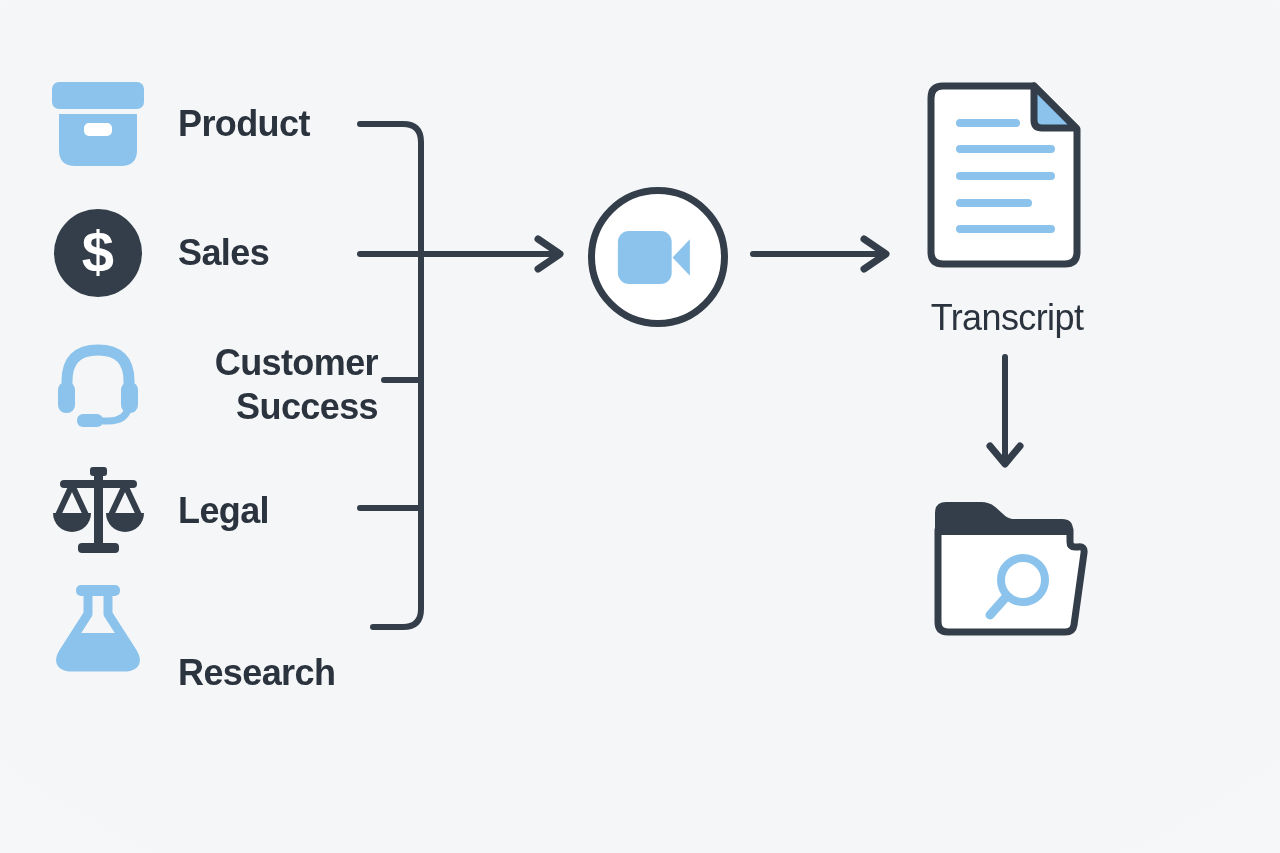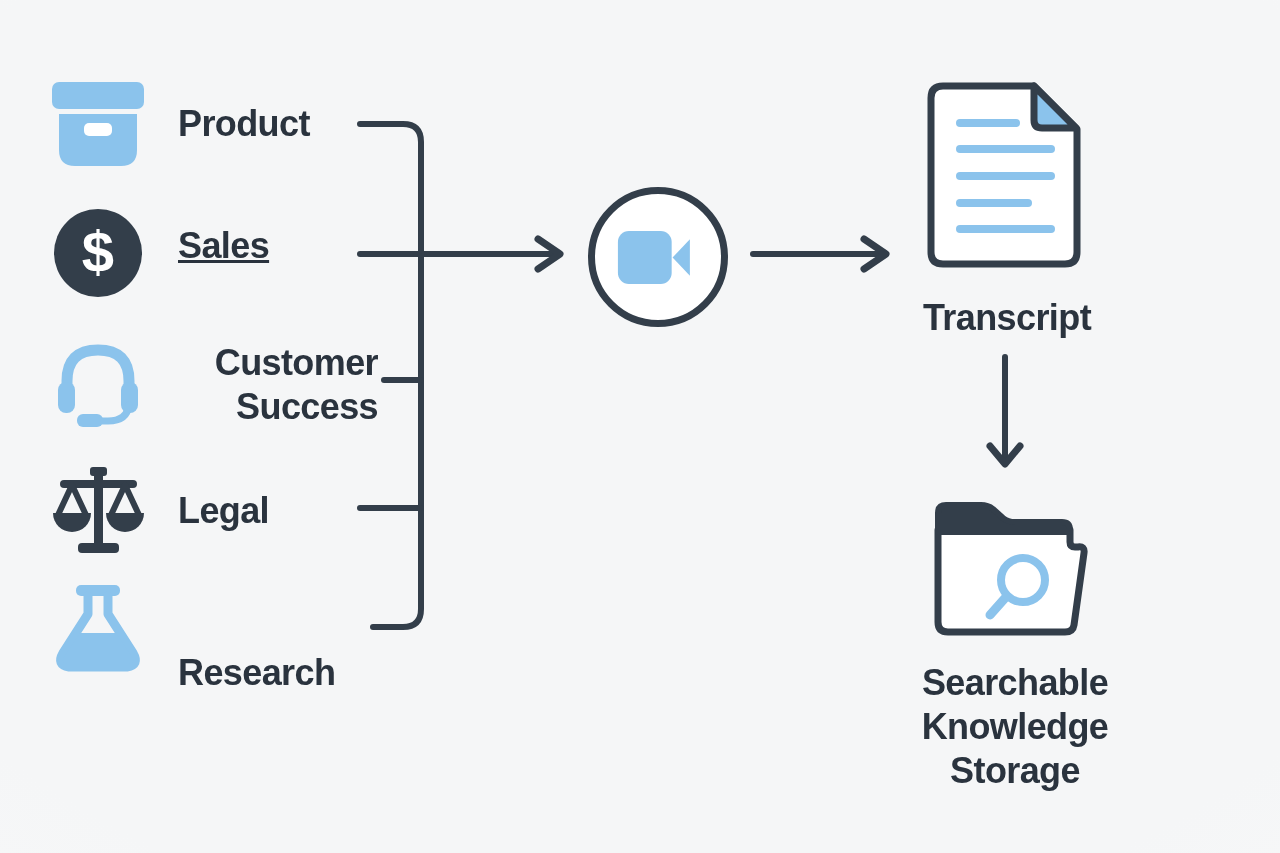--- a/index.html
+++ b/index.html
@@ -28,21 +28,21 @@
   .stroke-blue{fill:none;stroke:var(--blue);}
   .stroke-ink{fill:none;stroke:var(--ink);}
 
   .dept-label{
     position:absolute;left:178px;
     font-size:36px;font-weight:bold;color:var(--text);
     line-height:44px;letter-spacing:-0.6px;
   }
   .node-label{
     position:absolute;text-align:center;
-    font-size:36px;font-weight:bold;color:var(--text);
+    font-size:36px;font-weight:normal;color:var(--text);
     line-height:45px;letter-spacing:-0.6px;
   }
   .meeting-circle{
     position:absolute;left:588px;top:187px;width:140px;height:140px;
     background:var(--white);border:7px solid var(--ink);border-radius:50%;
     display:flex;align-items:center;justify-content:center;
   }
   .doc-icon{position:absolute;left:925px;top:80px;width:158px;height:190px;}
   .folder-icon{position:absolute;left:933px;top:490px;width:158px;height:150px;}
   .dollar-glyph{font-family:"Liberation Sans", sans-serif;font-size:58px;font-weight:bold;}
@@ -68,21 +68,21 @@
     <rect class="fill-blue" x="2" y="6" width="92" height="27" rx="7"></rect>
     <path class="fill-blue" d="M 9 38 H 87 V 74 Q 87 90 71 90 H 25 Q 9 90 9 74 Z"></path>
     <rect class="fill-white" x="34" y="47" width="28" height="13" rx="5"></rect>
   </svg>
   <div class="dept-label" style="top:102px;">Product</div>
 
   <svg class="dept-icon" style="left:50px;top:205px;" viewBox="0 0 96 96">
     <circle class="fill-ink" cx="48" cy="48" r="44"></circle>
     <text class="dollar-glyph" x="48" y="67" text-anchor="middle" fill="#FFFFFF">$</text>
   </svg>
-  <div class="dept-label" style="top:224px;text-decoration:underline;">Sales</div>
+  <div class="dept-label" style="top:231px;">Sales</div>
 
   <svg class="dept-icon" style="left:50px;top:337px;" viewBox="0 0 96 96">
     <path class="stroke-blue" style="stroke-width:11;stroke-linecap:round;" d="M 17 62 V 44 Q 17 13 48 13 Q 79 13 79 44 V 62"></path>
     <rect class="fill-blue" x="8" y="45" width="17" height="31" rx="8"></rect>
     <rect class="fill-blue" x="71" y="45" width="17" height="31" rx="8"></rect>
     <path class="stroke-blue" style="stroke-width:7;stroke-linecap:round;" d="M 79 68 Q 77 84 58 84 H 44"></path>
     <rect class="fill-blue" x="27" y="77" width="26" height="13" rx="6"></rect>
   </svg>
   <div class="dept-label" style="top:341px;width:200px;text-align:right;">Customer Success</div>
 
@@ -122,15 +122,14 @@
     <rect class="fill-blue" x="31" y="145" width="99" height="8" rx="4"></rect>
   </svg>
   <div class="node-label" style="left:887px;top:295px;width:240px;">Transcript</div>
 
   <svg class="folder-icon" viewBox="0 0 158 150">
     <path style="fill:var(--white);stroke:var(--ink);stroke-width:7;stroke-linejoin:round;" d="M 5 40 H 137 V 52 Q 137 57 142 57 H 145 Q 152 56 151 63 L 141 135 Q 140 142 132 142 H 15 Q 5 142 5 132 Z"></path>
     <path style="fill:var(--ink);stroke:var(--ink);stroke-width:6;stroke-linejoin:round;" d="M 5 42 V 23 Q 5 15 13 15 H 48 Q 55 15 60 19 L 70 28 Q 75 32 82 32 H 129 Q 137 32 137 40 V 42 Z"></path>
     <circle style="fill:none;stroke:var(--blue);stroke-width:8;" cx="90" cy="90" r="22"></circle>
     <path style="fill:none;stroke:var(--blue);stroke-width:9;stroke-linecap:round;" d="M 73 107 L 57 125"></path>
   </svg>
-  <div class="node-label" style="left:885px;top:661px;width:260px;line-height:44px;">Searchable Knowledge Storage</div>
 
 </div>
 
 </body></html>

